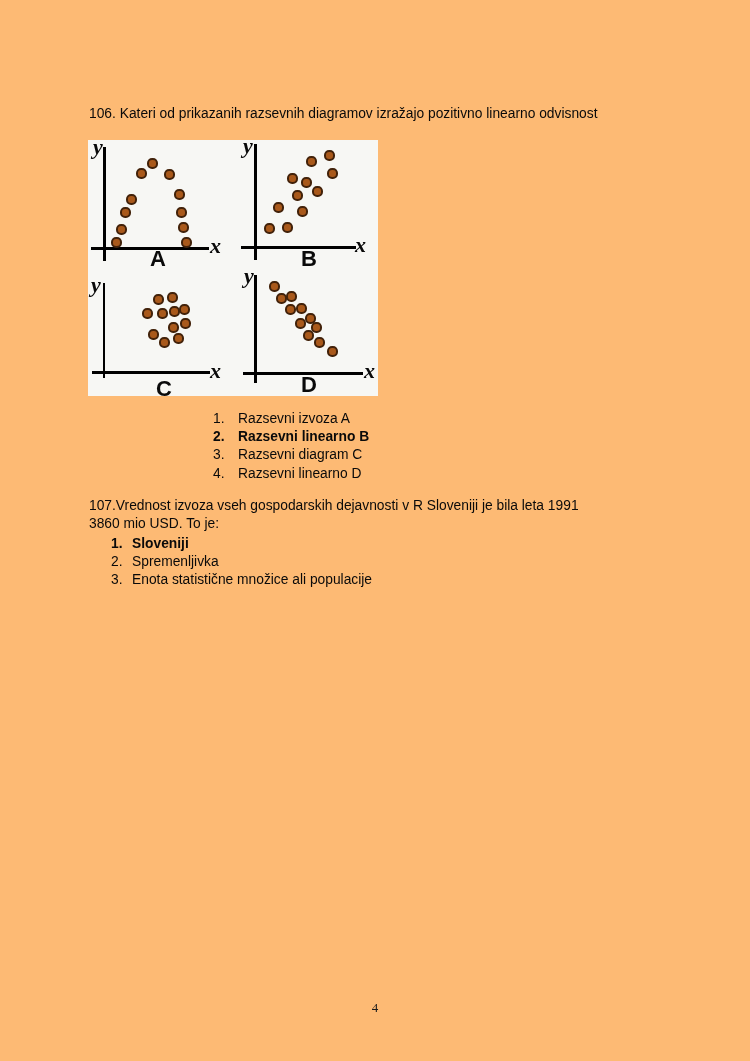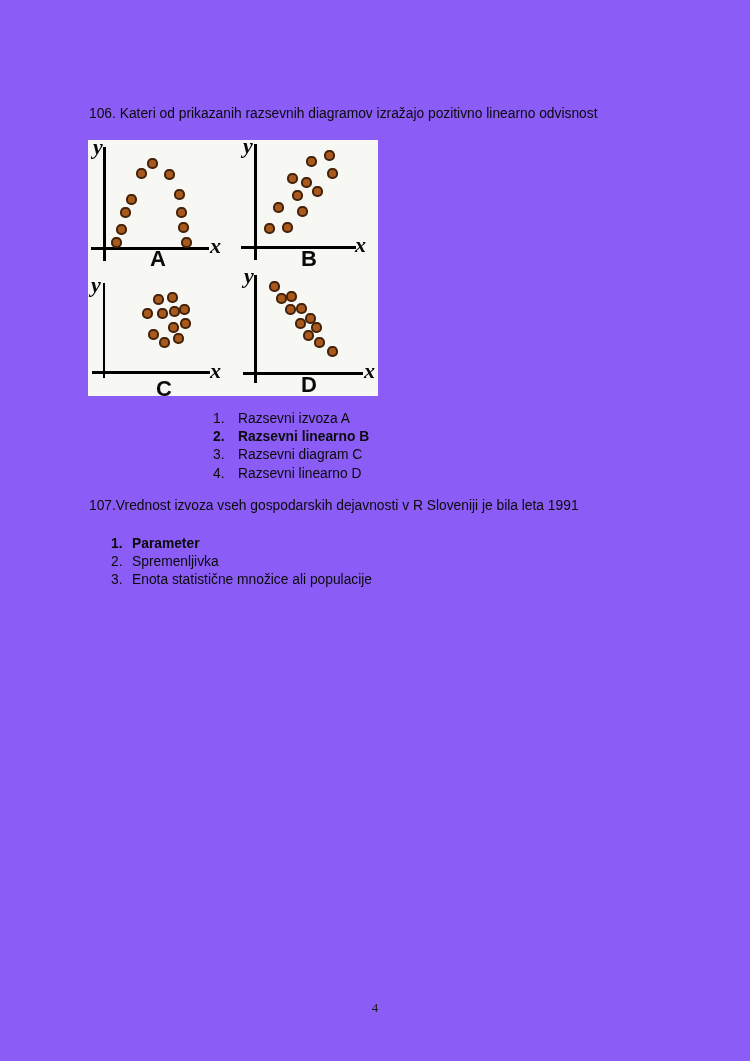--- a/index.html
+++ b/index.html
@@ -1,17 +1,17 @@
 <!DOCTYPE html>
 <html><head>
 <meta charset="utf-8">
 <style>
   html,body { margin:0; padding:0; background:#ffffff; }
   .page {
-    position:relative; width:750px; height:1061px; background:#8b5cf6;
+    position:relative; width:750px; height:1061px; background:#fdba74;
     font-family:"Liberation Sans", sans-serif; color:#0a0a0a; overflow:hidden;
   }
   .para { position:absolute; font-size:13.8px; line-height:18px; white-space:nowrap; }
   .q106 { left:89px; top:105px; }
   .q107 { left:89px; top:497px; }
 
   
   .figure { position:absolute; left:88px; top:140px; width:290px; height:256px; background:#f7f7f4; }
   .vaxis { position:absolute; width:3px; background:#000; }
   .vaxis.a { left:15px;  top:7px;   height:114px; }
@@ -156,26 +156,27 @@
       <span class="lab">Razsevni diagram C</span>
     </div>
     <div class="opt-row">
       <span class="num">4.</span>
       <span class="lab">Razsevni linearno D</span>
     </div>
   </div>
 
   <div class="para q107">
     <div>107.Vrednost izvoza vseh gospodarskih dejavnosti v R Sloveniji je bila leta 1991</div>
+    <div>3860 mio USD. To je:</div>
   </div>
 
   <div class="opts opts107">
     <div class="opt-row" style="font-weight: 700;">
       <span class="num">1.</span>
-      <span class="lab">Parameter</span>
+      <span class="lab">Sloveniji</span>
     </div>
     <div class="opt-row">
       <span class="num">2.</span>
       <span class="lab">Spremenljivka</span>
     </div>
     <div class="opt-row">
       <span class="num">3.</span>
       <span class="lab">Enota statistične množice ali populacije</span>
     </div>
   </div>

